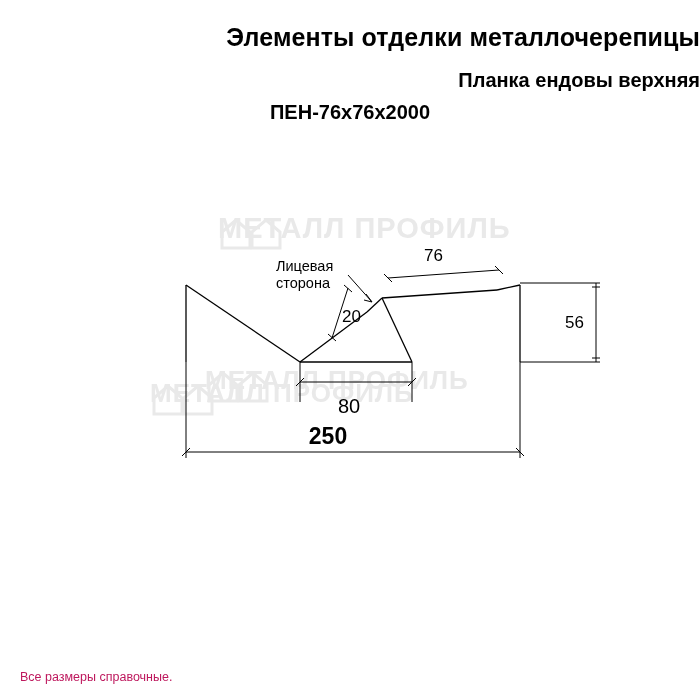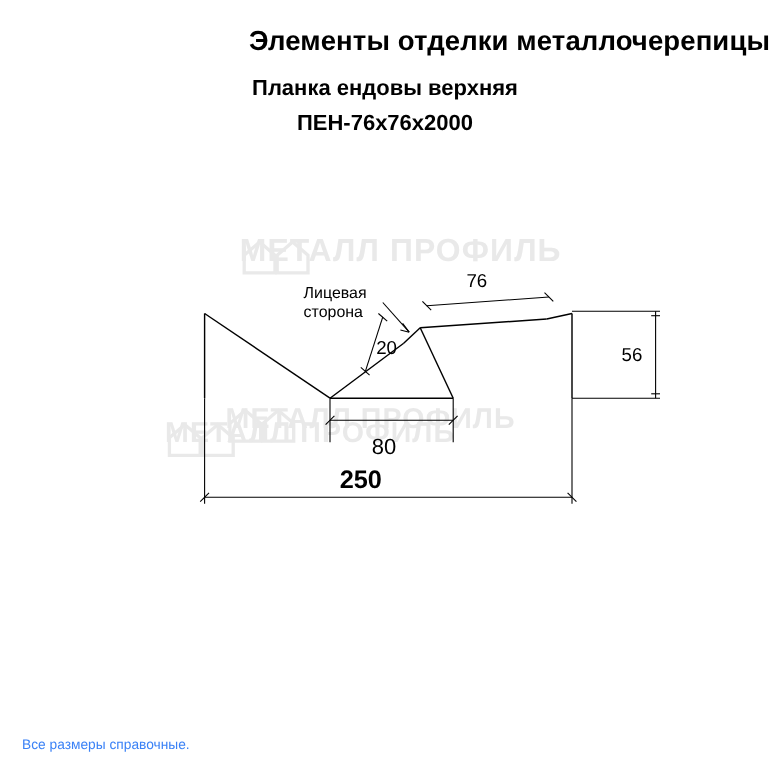--- a/index.html
+++ b/index.html
@@ -32,20 +32,21 @@
     font-weight: bold;
     letter-spacing: 0.1px;
     line-height: 30px;
     text-align: right;
   }
   .sub-title {
     font-size: 20px;
     font-weight: bold;
     margin-top: 16px;
     line-height: 24px;
+    text-align: right;
   }
   .code-title {
     font-size: 20px;
     font-weight: bold;
     margin-top: 8px;
     line-height: 24px;
   }
   .drawing {
     position: absolute;
     top: 170px;
@@ -83,21 +84,21 @@
     top: 208px;
     left: 150px;
     font-size: 26px;
   }
   .footer {
     position: absolute;
     left: 20px;
     bottom: 14px;
     font-size: 12.5px;
     line-height: 18px;
-    color: #3b82f6;
+    color: #be185d;
   }
   .footer div {
     white-space: nowrap;
   }
   svg text {
     font-family: "Liberation Sans", sans-serif;
     fill: #000;
   }
 </style>
 </head>

